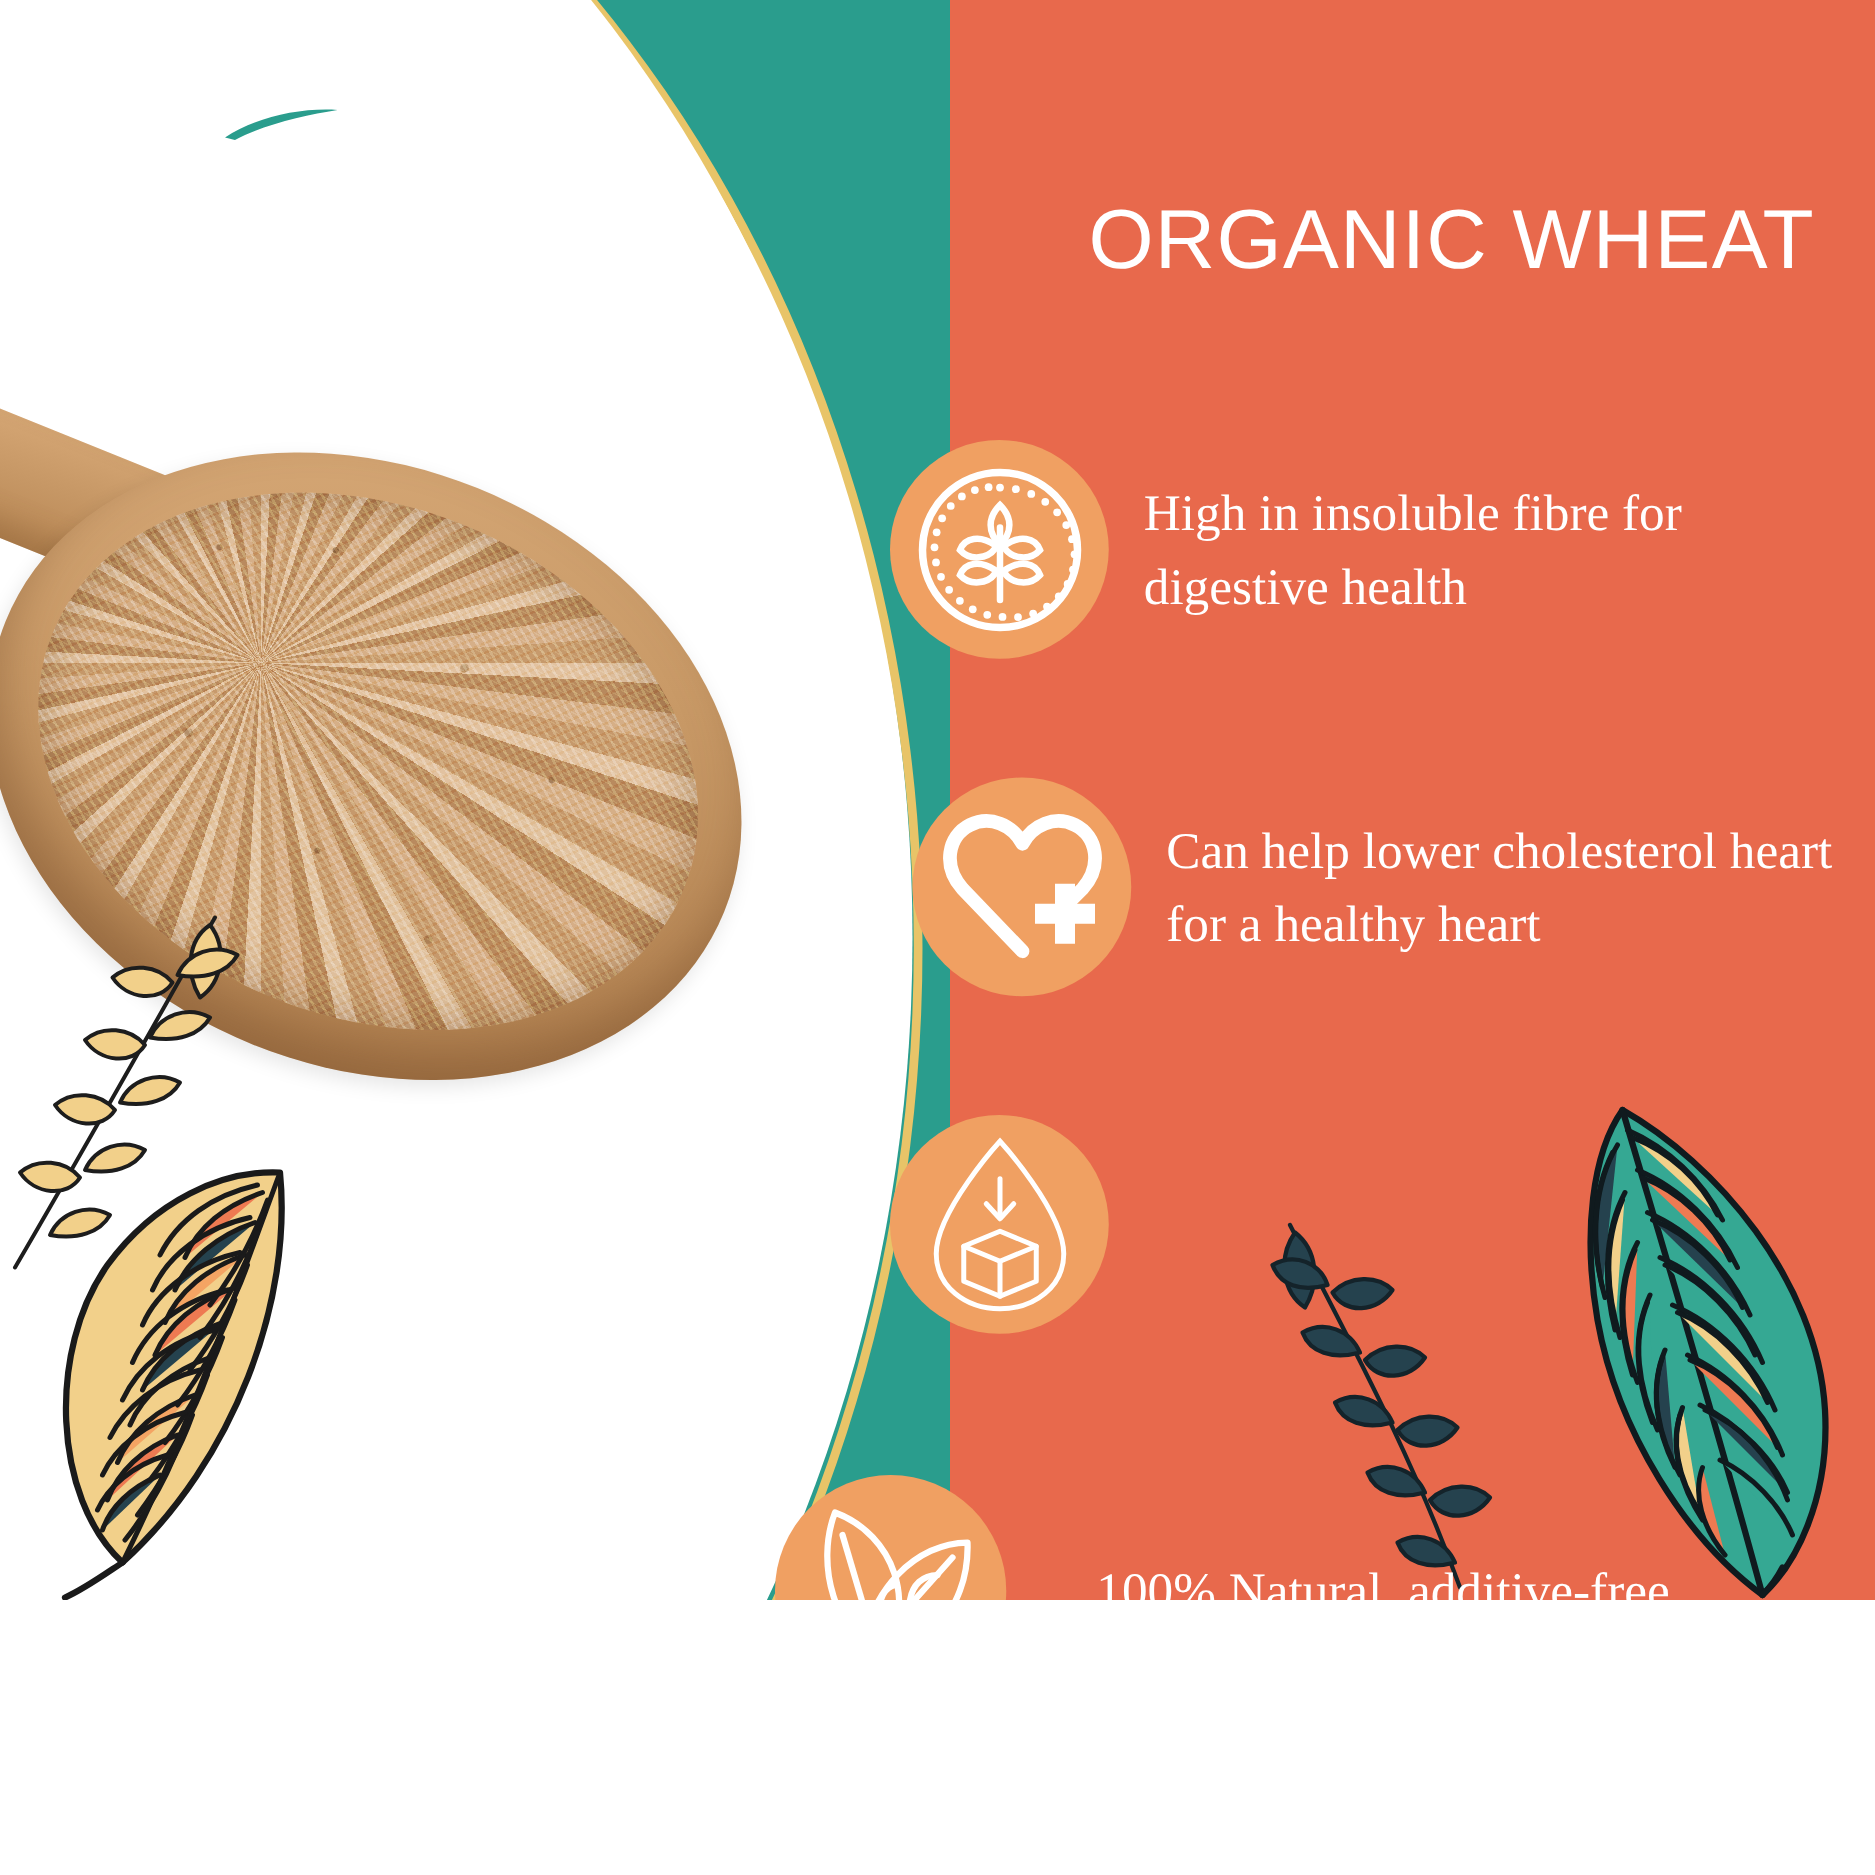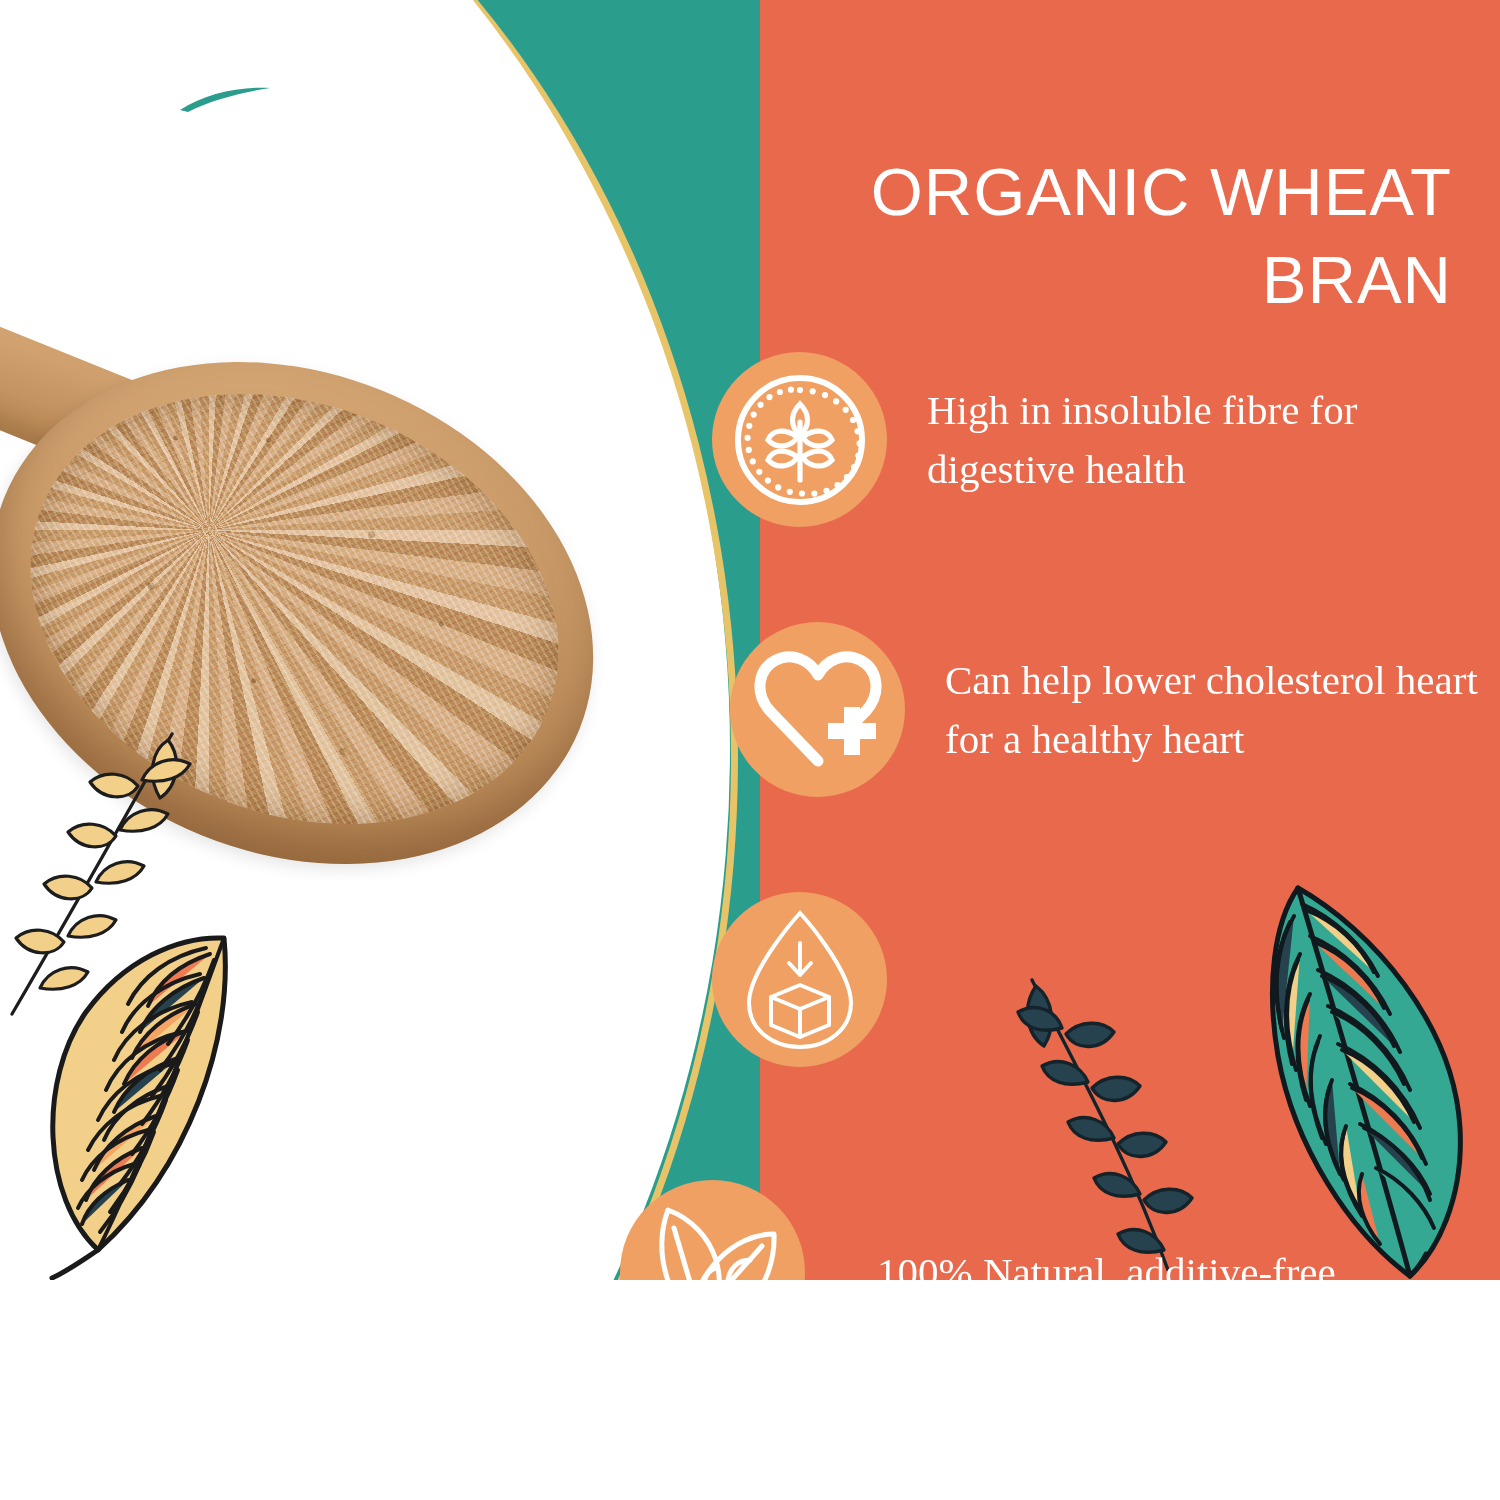--- a/index.html
+++ b/index.html
@@ -154,21 +154,21 @@
   }
   .benefit .icon-circle{
     flex:0 0 auto;
     width:175px;height:175px;border-radius:50%;
     background:#F0A062;
     display:flex;align-items:center;justify-content:center;
     position:relative;
   }
   .benefit .icon-circle svg{display:block;}
   .benefit .btext{
-    margin-left:40px;
+    margin-left:28px;
     color:#ffffff;
     font-family:"Liberation Serif", serif;
     font-size:41px;
     line-height:1.42;
     max-width:600px;
   }
 
   .b1{left:92px;top:0px;}
   .b2{left:110px;top:270px;}
   .b3{left:92px;top:540px;}
@@ -233,21 +233,20 @@
 
   <div class="spoon-wrap">
     <div class="spoon-handle"></div>
     <div class="spoon-bowl"></div>
     <div class="spoon-inner"></div>
     <div class="spoon-grain"></div>
   </div>
 
   <div class="title">
     <div>ORGANIC WHEAT</div>
-    <div>BRAN</div>
   </div>
 
   <div class="benefits">
 
     <div class="benefit b1">
       <div class="icon-circle">
         <svg width="140" height="140" viewBox="0 0 140 140">
           <circle cx="70" cy="70" r="62" fill="none" stroke="#fff" stroke-width="6"></circle>
           <g fill="#fff">
             <circle cx="70" cy="20" r="3.1"></circle>

